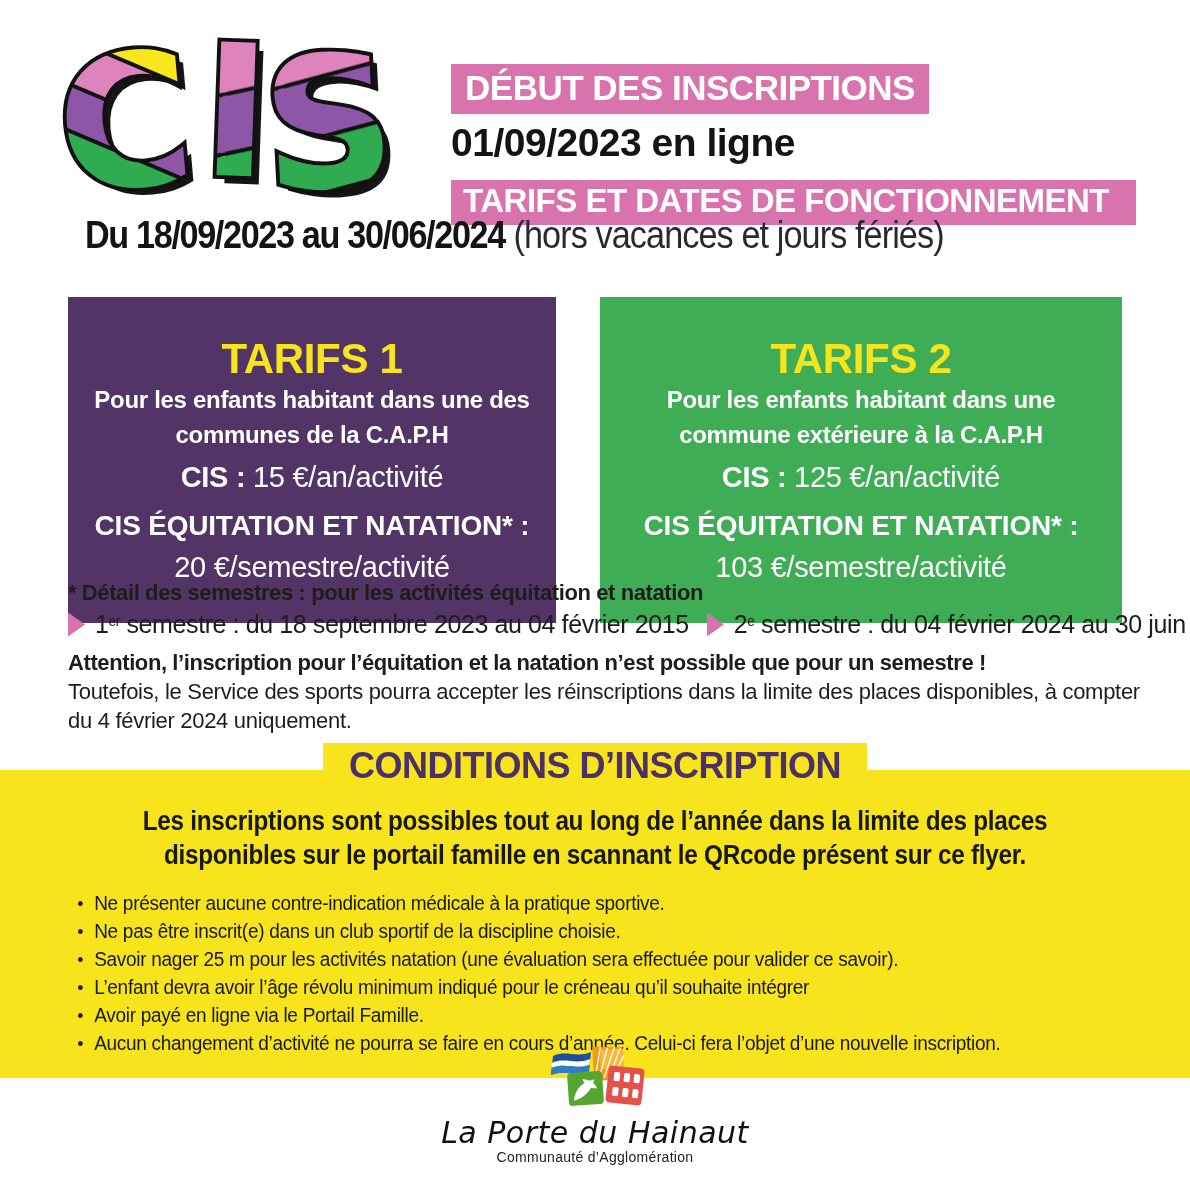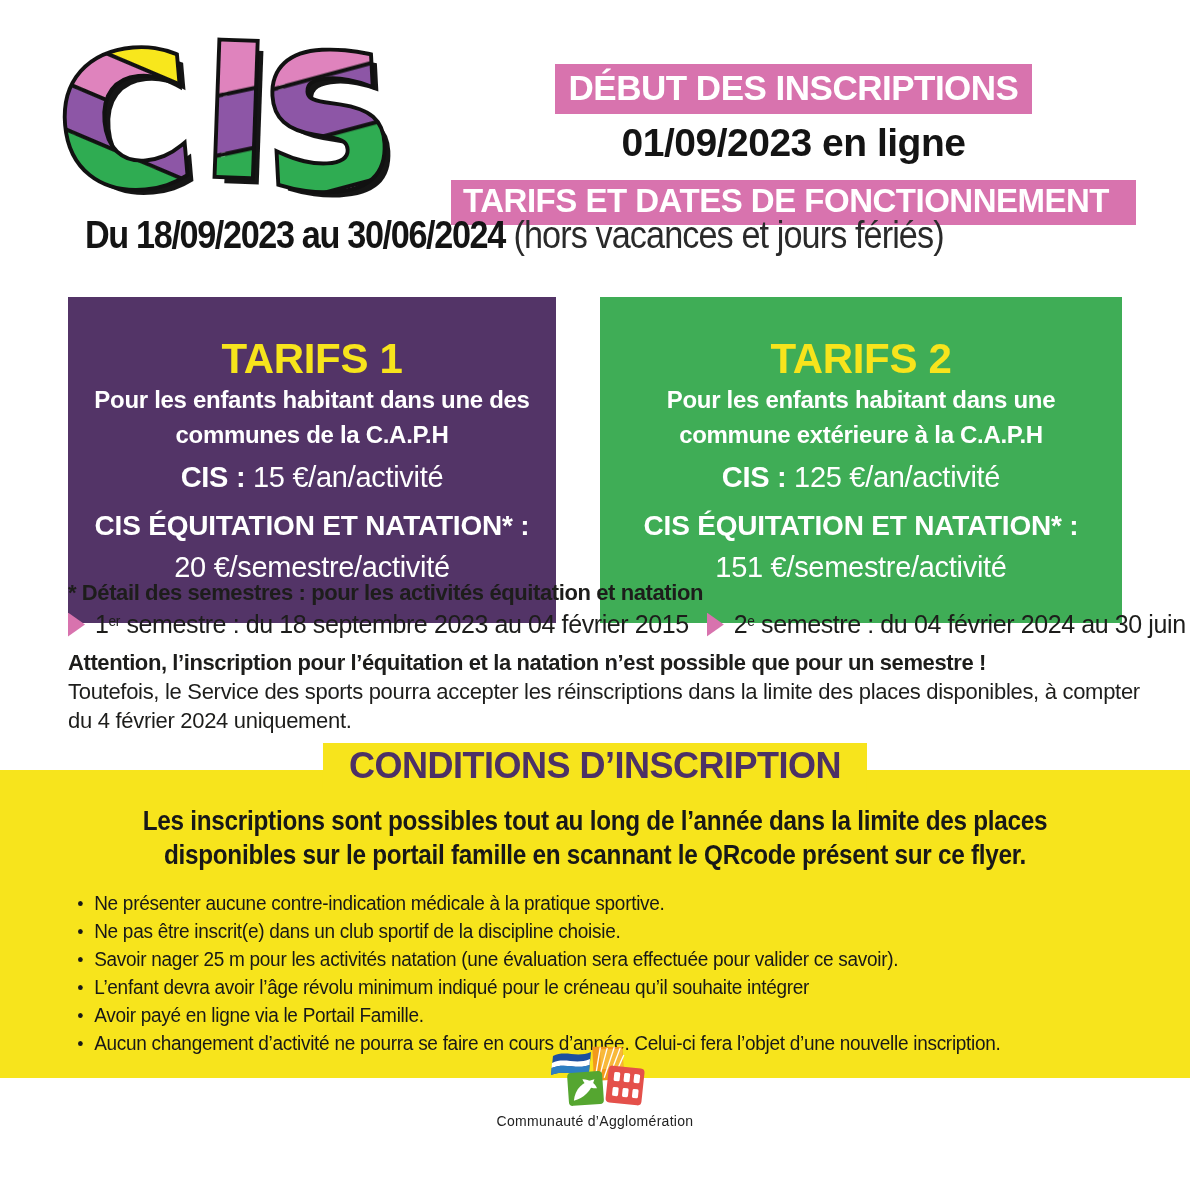--- a/index.html
+++ b/index.html
@@ -6,21 +6,21 @@
   body{
     width:1190px;height:1190px;background:#ffffff;
     font-family:"Liberation Sans", sans-serif;color:#1d1d1b;
     position:relative;overflow:hidden;
     -webkit-font-smoothing:antialiased;
   }
   .abs{position:absolute;}
 
   
   #cis-logo{left:52px;top:18px;width:345px;height:195px;}
-  .head-right{right:54px;top:64px;display:flex;flex-direction:column;align-items:center;}
+  .head-right{right:54px;top:64px;display:flex;flex-direction:column;align-items:flex-start;}
   .banner{
     background:var(--pink,#d873ae);color:#fff;font-weight:bold;
     padding:4px 14px 6px 14px;letter-spacing:-0.5px;white-space:nowrap;
   }
   .banner.b1{font-size:35px;}
   .banner.b2{font-size:33px;margin-top:15px;padding:2px 27px 5px 12px;}
   .online{font-size:39px;font-weight:bold;color:#141414;margin-top:7px;letter-spacing:-0.5px;}
 
   .period{
     left:85px;top:214px;white-space:nowrap;font-size:38px;letter-spacing:-1px;
@@ -138,21 +138,21 @@
   <div class="card-line">20 €/semestre/activité</div>
 </div>
 
 <div class="abs card" style="left:600px;width:522px;background:var(--green,#3fad56);">
   <div class="card-title">TARIFS 2</div>
   <div class="card-aud" style="width:505px;">Pour les enfants habitant dans une commune extérieure à la C.A.P.H</div>
   <div class="card-line">
     <span class="b">CIS :</span><span> 125 €/an/activité</span>
   </div>
   <div class="card-eq">CIS ÉQUITATION ET NATATION* :</div>
-  <div class="card-line">151 €/semestre/activité</div>
+  <div class="card-line">103 €/semestre/activité</div>
 </div>
 
 <div class="abs sem-title">* Détail des semestres : pour les activités équitation et natation</div>
 
 <div class="abs sem-row">
   <span class="tri"></span>
   <span><span>1</span><span class="sup">er</span><span> semestre : du 18 septembre 2023 au 04 février 2015</span></span>
   <span class="tri second"></span>
   <span><span>2</span><span class="sup">e</span><span> semestre : du 04 février 2024 au 30 juin 2024.</span></span>
 </div>
@@ -223,14 +223,15 @@
       <g fill="#ffffff">
         <rect x="74" y="27" width="6" height="9" rx="1.5"></rect>
         <rect x="84" y="27" width="6" height="9" rx="1.5"></rect>
         <rect x="94" y="27" width="6" height="9" rx="1.5"></rect>
         <rect x="74" y="42" width="6" height="9" rx="1.5"></rect>
         <rect x="84" y="42" width="6" height="9" rx="1.5"></rect>
         <rect x="94" y="42" width="6" height="9" rx="1.5"></rect>
       </g>
     </g>
   </svg>
+  <div class="org">La Porte du Hainaut</div>
   <div class="sub">Communauté d’Agglomération</div>
 </div>
 
 </body></html>

